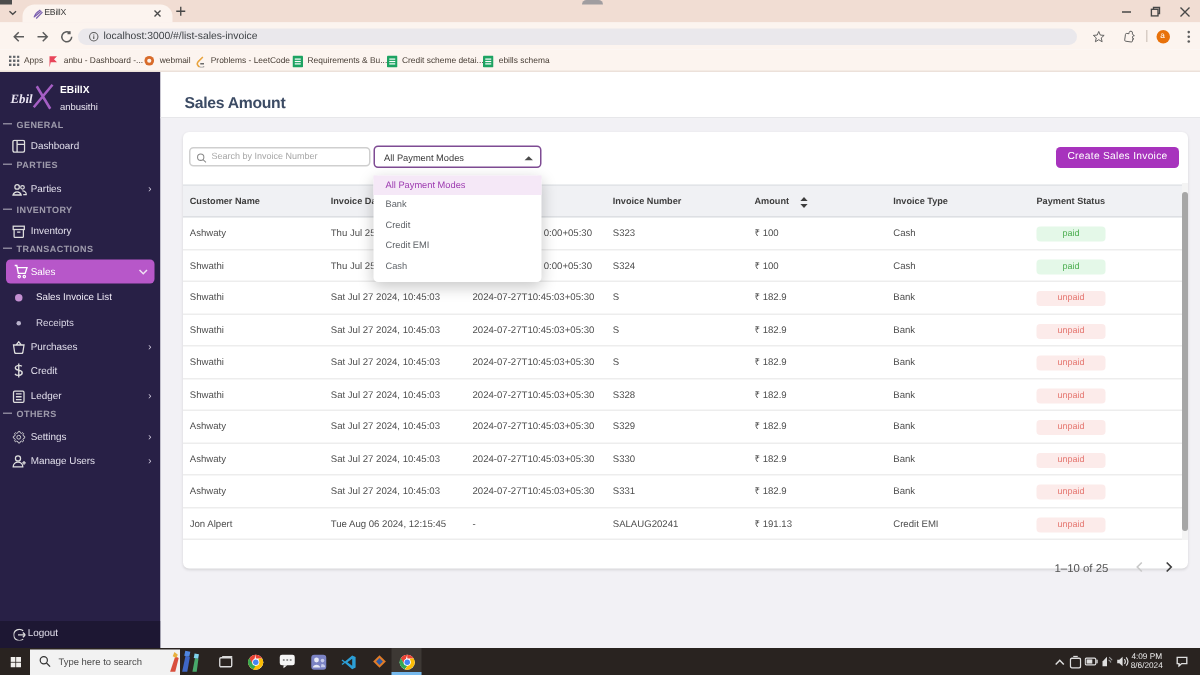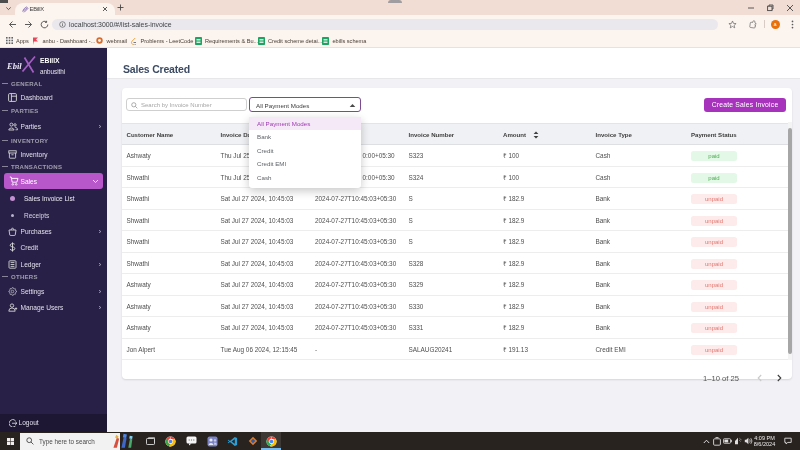--- a/index.html
+++ b/index.html
@@ -286,21 +286,21 @@
   <div class="abs" id="logoutbar">
     <svg class="abs" style="left:8.5px;top:4.7px" width="8.5" height="8.5" viewBox="0 0 9 9">
         <path d="M6.8 1.6 a4 4 0 1 0 0.01 5.9" stroke="#ddd" stroke-width="0.9" fill="none"></path>
         <path d="M3.2 4.5 H8.4 M6.6 2.8 L8.4 4.5 L6.6 6.2" stroke="#ddd" stroke-width="0.9" fill="none"></path>
       </svg>
     <span class="abs" style="left:18.5px;top:5px;font-size:6.6px;color:#e2dfec;">Logout</span>
   </div>
 </div>
 
 <div class="abs" id="header">
-  <span class="abs" style="left:16px;top:14.5px;font-size:10.5px;font-weight:bold;color:#3c4b64;letter-spacing:-0.2px;">Sales Created</span>
+  <span class="abs" style="left:16px;top:14.5px;font-size:10.5px;font-weight:bold;color:#3c4b64;letter-spacing:-0.2px;">Sales Amount</span>
 </div>
 <div class="abs" id="content"></div>
 
 <div class="abs" id="card">
   <div class="abs" id="searchbox">
     <svg class="abs" style="left:4px;top:3px" width="7" height="7" viewBox="0 0 8 8">
         <circle cx="3.2" cy="3.2" r="2.4" stroke="#8a8a8a" stroke-width="0.8" fill="none"></circle>
         <path d="M5 5 L7.2 7.2" stroke="#8a8a8a" stroke-width="0.8"></path>
       </svg>
     <span class="abs" style="left:14px;top:3.4px;font-size:6px;color:#a6a6a6;">Search by Invoice Number</span>

